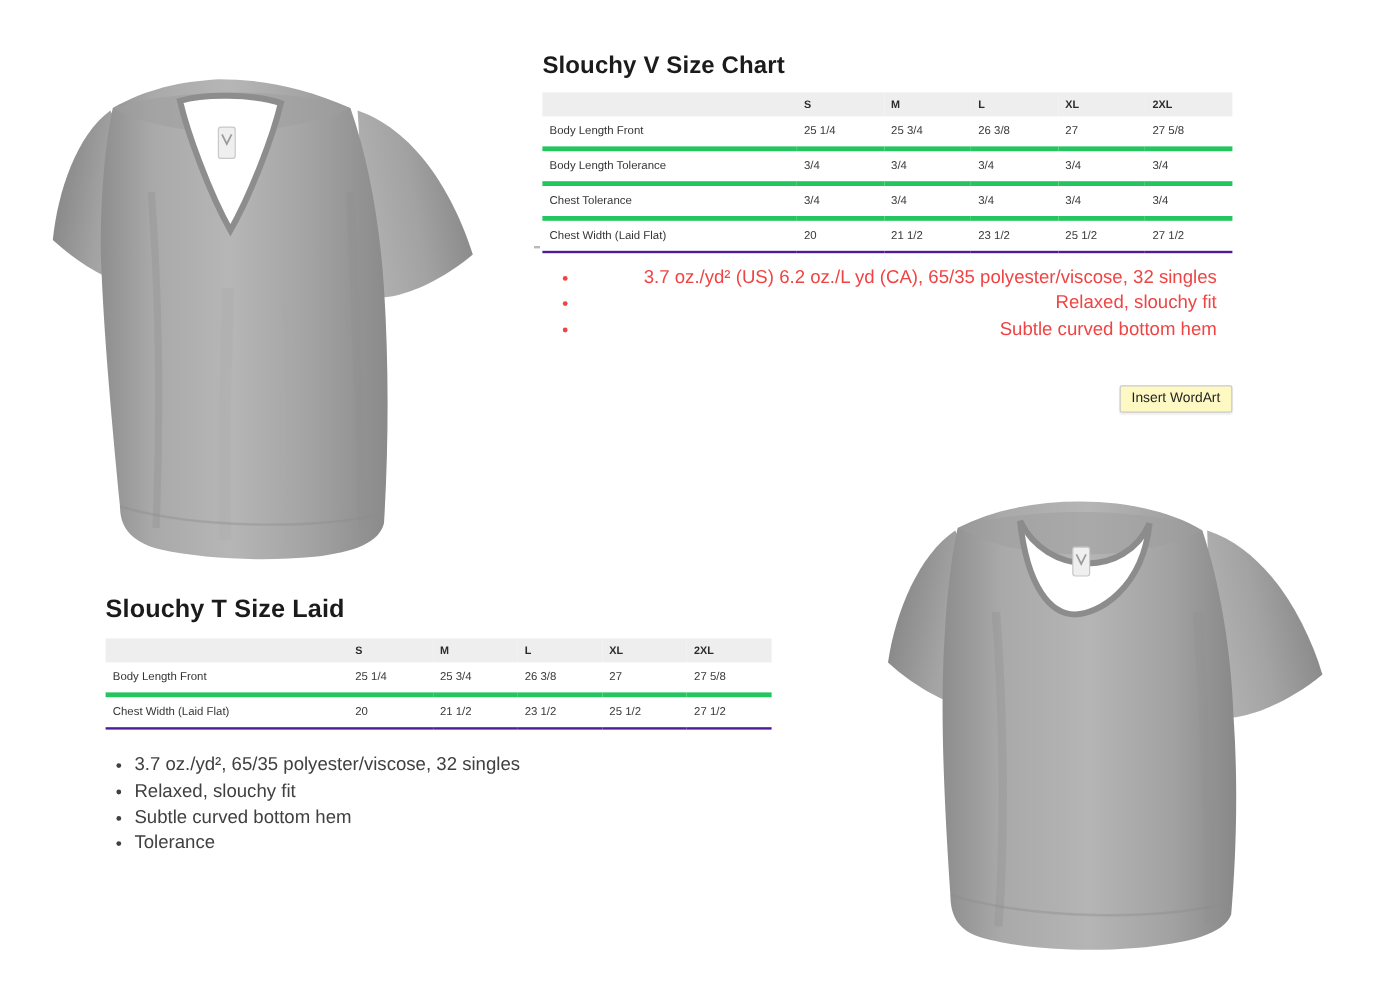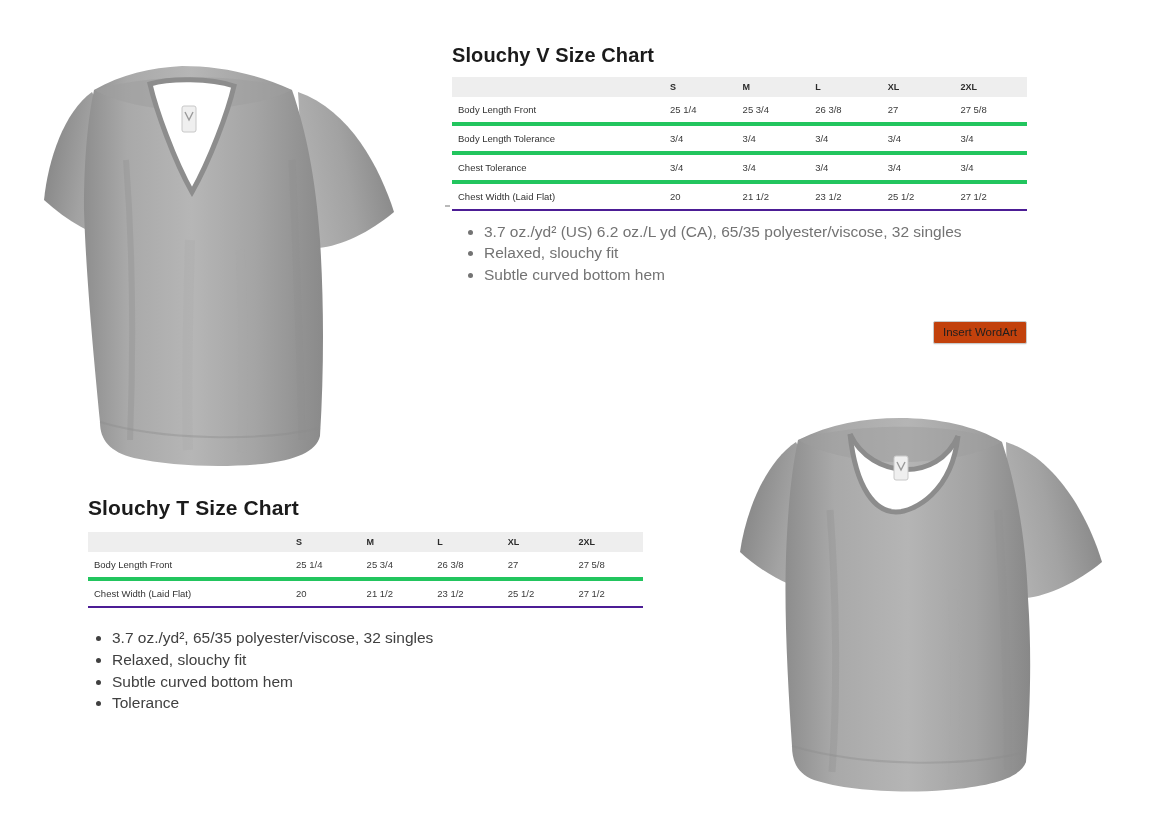--- a/index.html
+++ b/index.html
@@ -88,40 +88,41 @@
     margin: 0;
     padding-left: 22px;
     list-style: disc;
   }
   #v-bullets {
     left: 462px;
     top: 222px;
     width: 530px;
     font-size: 15.5px;
     line-height: 1.32;
-    color: #737373;
+    color: #ef4444;
+    text-align: right;
   }
   #v-bullets li { margin-bottom: 1px; }
   #t-bullets {
     left: 90px;
     top: 628px;
     width: 520px;
     font-size: 15.5px;
     line-height: 1.34;
     color: #404040;
   }
   #t-bullets li { margin-bottom: 1px; }
 
   
   #wordart-button {
     position: absolute;
     left: 933px;
     top: 321px;
     padding: 4px 9px 5px 9px;
-    background: #c2410c;
+    background: #fef9c3;
     border: 1px solid #c9c9c9;
     border-radius: 2px;
     font-size: 11.5px;
     color: #1f1f1f;
     font-family: "Liberation Sans", sans-serif;
     box-shadow: 0 1px 1px rgba(0,0,0,0.06);
     cursor: default;
     white-space: nowrap;
   }
 
@@ -299,21 +300,21 @@
 
 <div class="stray-mark"></div>
 
 <ul class="bullets" id="v-bullets">
   <li>3.7 oz./yd² (US) 6.2 oz./L yd (CA), 65/35 polyester/viscose, 32 singles</li>
   <li>Relaxed, slouchy fit</li>
   <li>Subtle curved bottom hem</li>
 </ul>
 
 <div class="chart-block" id="slouchy-t-chart">
-  <div class="chart-title">Slouchy T Size Chart</div>
+  <div class="chart-title">Slouchy T Size Laid</div>
   <table class="size-table">
     <thead>
       <tr>
         <th class="rowhead"></th>
         <th>S</th>
         <th>M</th>
         <th>L</th>
         <th>XL</th>
         <th>2XL</th>
       </tr>

